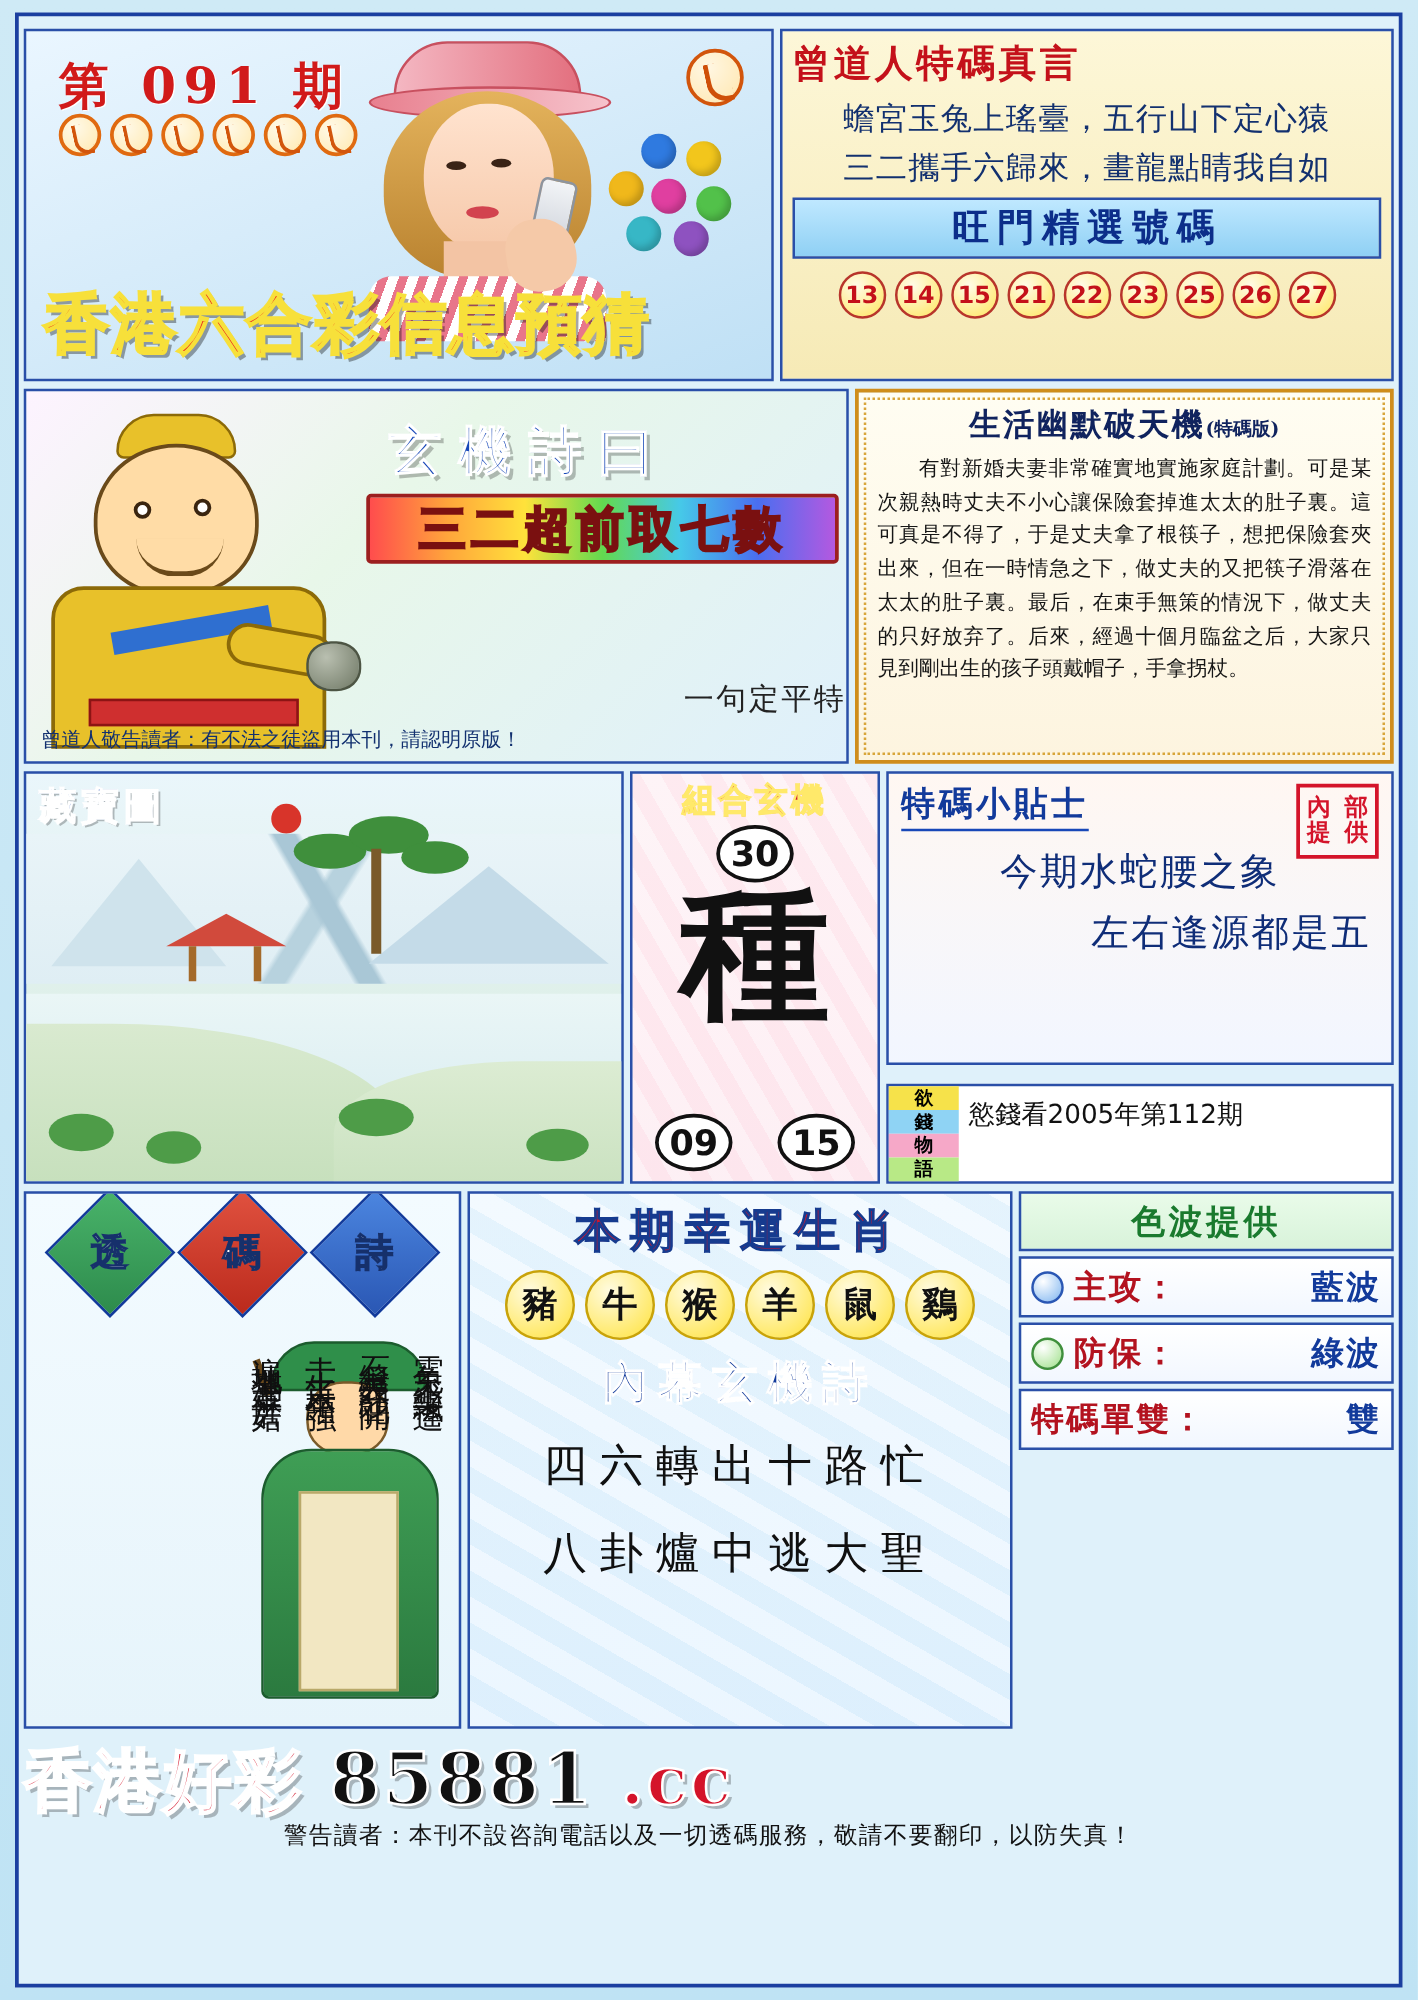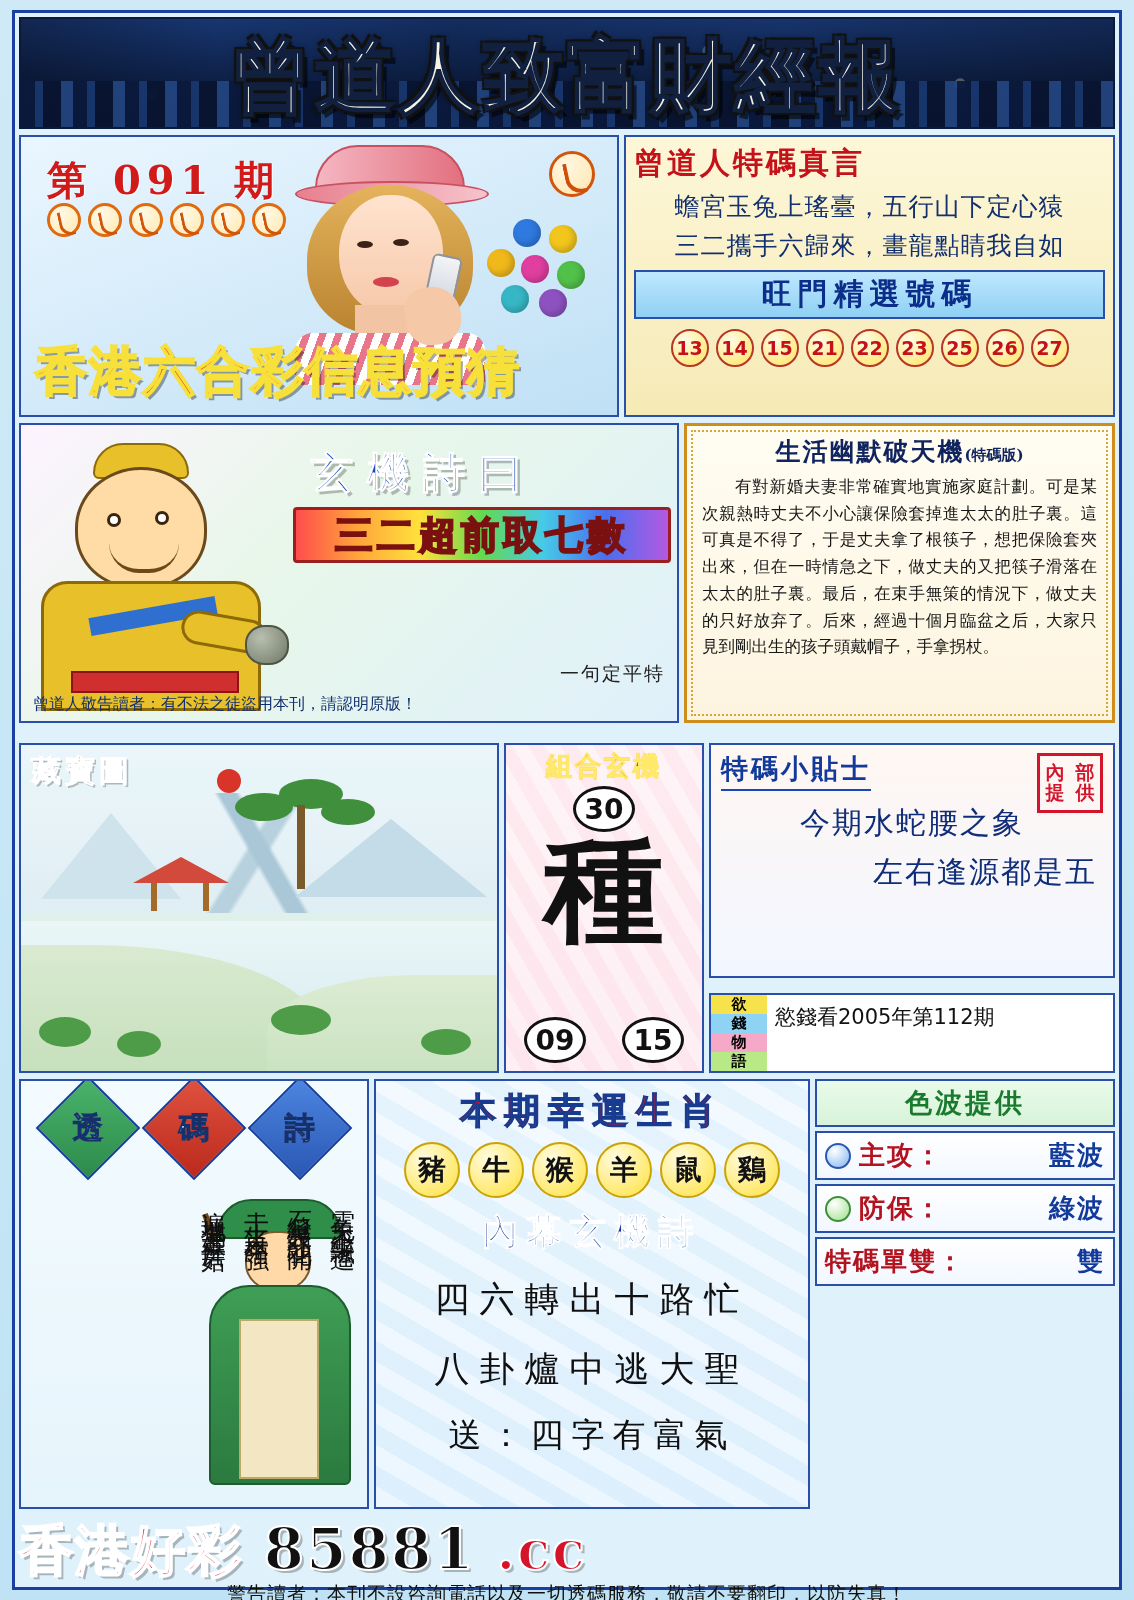--- a/index.html
+++ b/index.html
@@ -237,22 +237,22 @@
   .oldman .eye{position:absolute;width:14px;height:14px;border:3px solid #3a2510;border-radius:50%;background:#fff;}
   .oldman .eye.l{left:76px;top:74px;}
   .oldman .eye.r{left:124px;top:72px;}
   .oldman .smile{position:absolute;left:78px;top:104px;width:70px;height:30px;border-bottom:4px solid #6a4a1a;border-radius:0 0 40px 40px;}
   .oldman .body{position:absolute;left:10px;top:142px;width:220px;height:130px;background:#e8c12a;border:3px solid #8c6a08;border-radius:26px 26px 0 0;}
   .oldman .sash{position:absolute;left:58px;top:168px;width:128px;height:18px;background:#2f6fd0;transform:rotate(-10deg);}
   .oldman .belt{position:absolute;left:40px;top:232px;width:168px;height:22px;background:#cf2f2f;border:2px solid #8c1414;}
   .oldman .arm{position:absolute;left:150px;top:176px;width:86px;height:34px;background:#e8c12a;border:3px solid #8c6a08;border-radius:18px;transform:rotate(10deg);}
   .oldman .stone{position:absolute;left:214px;top:186px;width:44px;height:40px;background:radial-gradient(circle at 35% 30%,#b9bfb0,#6f7865);border-radius:45%;border:2px solid #4d5544;}
   .xuanji-foot{
-    position:absolute;right:12px;bottom:34px;
-    font-family:"DejaVu Serif", serif;font-size:19px;color:#222;letter-spacing:2px;
+    position:absolute;right:0;bottom:34px;
+    font-family:"DejaVu Serif", serif;font-size:24px;color:#222;letter-spacing:2px;
   }
   .xuanji-note{
     position:absolute;left:12px;bottom:6px;right:10px;
     font-family:"DejaVu Serif", serif;font-size:16px;color:#12306f;
   }
 
   .humor{
     flex:1;border:3px solid #cf8d1b;
     background:linear-gradient(180deg,#fffdf2,#fdf4df);
     padding:7px 9px;position:relative;overflow:hidden;
@@ -266,21 +266,21 @@
   }
   .humor h3 small{font-size:15px;letter-spacing:0;}
   .humor p{
     margin:0;padding:0 6px;
     font-family:"DejaVu Serif", serif;
     font-size:16.5px;line-height:1.62;color:#161616;text-align:justify;
     text-indent:2em;
   }
 
   
-  .row3{display:flex;gap:5px;margin-top:20px;height:330px;}
+  .row3{display:flex;gap:5px;margin-top:6px;height:330px;}
   .treasure{
     flex:0 0 480px;border:2px solid #2a4fa8;position:relative;overflow:hidden;
     background:linear-gradient(180deg,#eaf6fb 0%,#dff0ea 55%,#cfe7dd 100%);
   }
   .treasure .lbl{
     position:absolute;left:10px;top:6px;z-index:5;
     font-family:"DejaVu Serif", serif;font-size:30px;font-weight:bold;letter-spacing:4px;
     color:#1848b8;-webkit-text-stroke:1px #fff;text-shadow:2px 2px 0 rgba(0,0,0,.25);
   }
   .treasure .sun{position:absolute;left:196px;top:24px;width:24px;height:24px;border-radius:50%;background:#d8342a;}
@@ -527,24 +527,20 @@
     position:absolute;left:0;right:0;bottom:4px;text-align:center;
     font-family:"DejaVu Serif", serif;font-size:19px;color:#111;letter-spacing:1px;
   }
 </style>
 </head>
 <body>
 
 <div class="page">
  <div class="frame">
 
-  <div class="masthead">
-    <div class="city"></div>
-    <h1>曾道人致富財經報</h1>
-  </div>
 
   <div class="row1">
 
     <div class="issue-box">
       <div class="issue-no">第 091 期</div>
       <div class="beads">
         <div class="bead"></div>
         <div class="bead"></div>
         <div class="bead"></div>
         <div class="bead"></div>
@@ -721,23 +717,20 @@
         <div class="zod">豬</div>
         <div class="zod">牛</div>
         <div class="zod">猴</div>
         <div class="zod">羊</div>
         <div class="zod">鼠</div>
         <div class="zod">鷄</div>
       </div>
       <div class="h2">內幕玄機詩</div>
       <div class="poem">四六轉出十路忙</div>
       <div class="poem">八卦爐中逃大聖</div>
-      <div class="send">
-        <span>送：</span><span>四字有富氣</span>
-      </div>
     </div>
 
     <div class="rightcol4">
       <div class="box sebo">色波提供</div>
       <div class="rowline">
         <div class="bi blue"></div>
         <div class="k">主攻：</div>
         <div class="v">藍波</div>
       </div>
       <div class="rowline">

